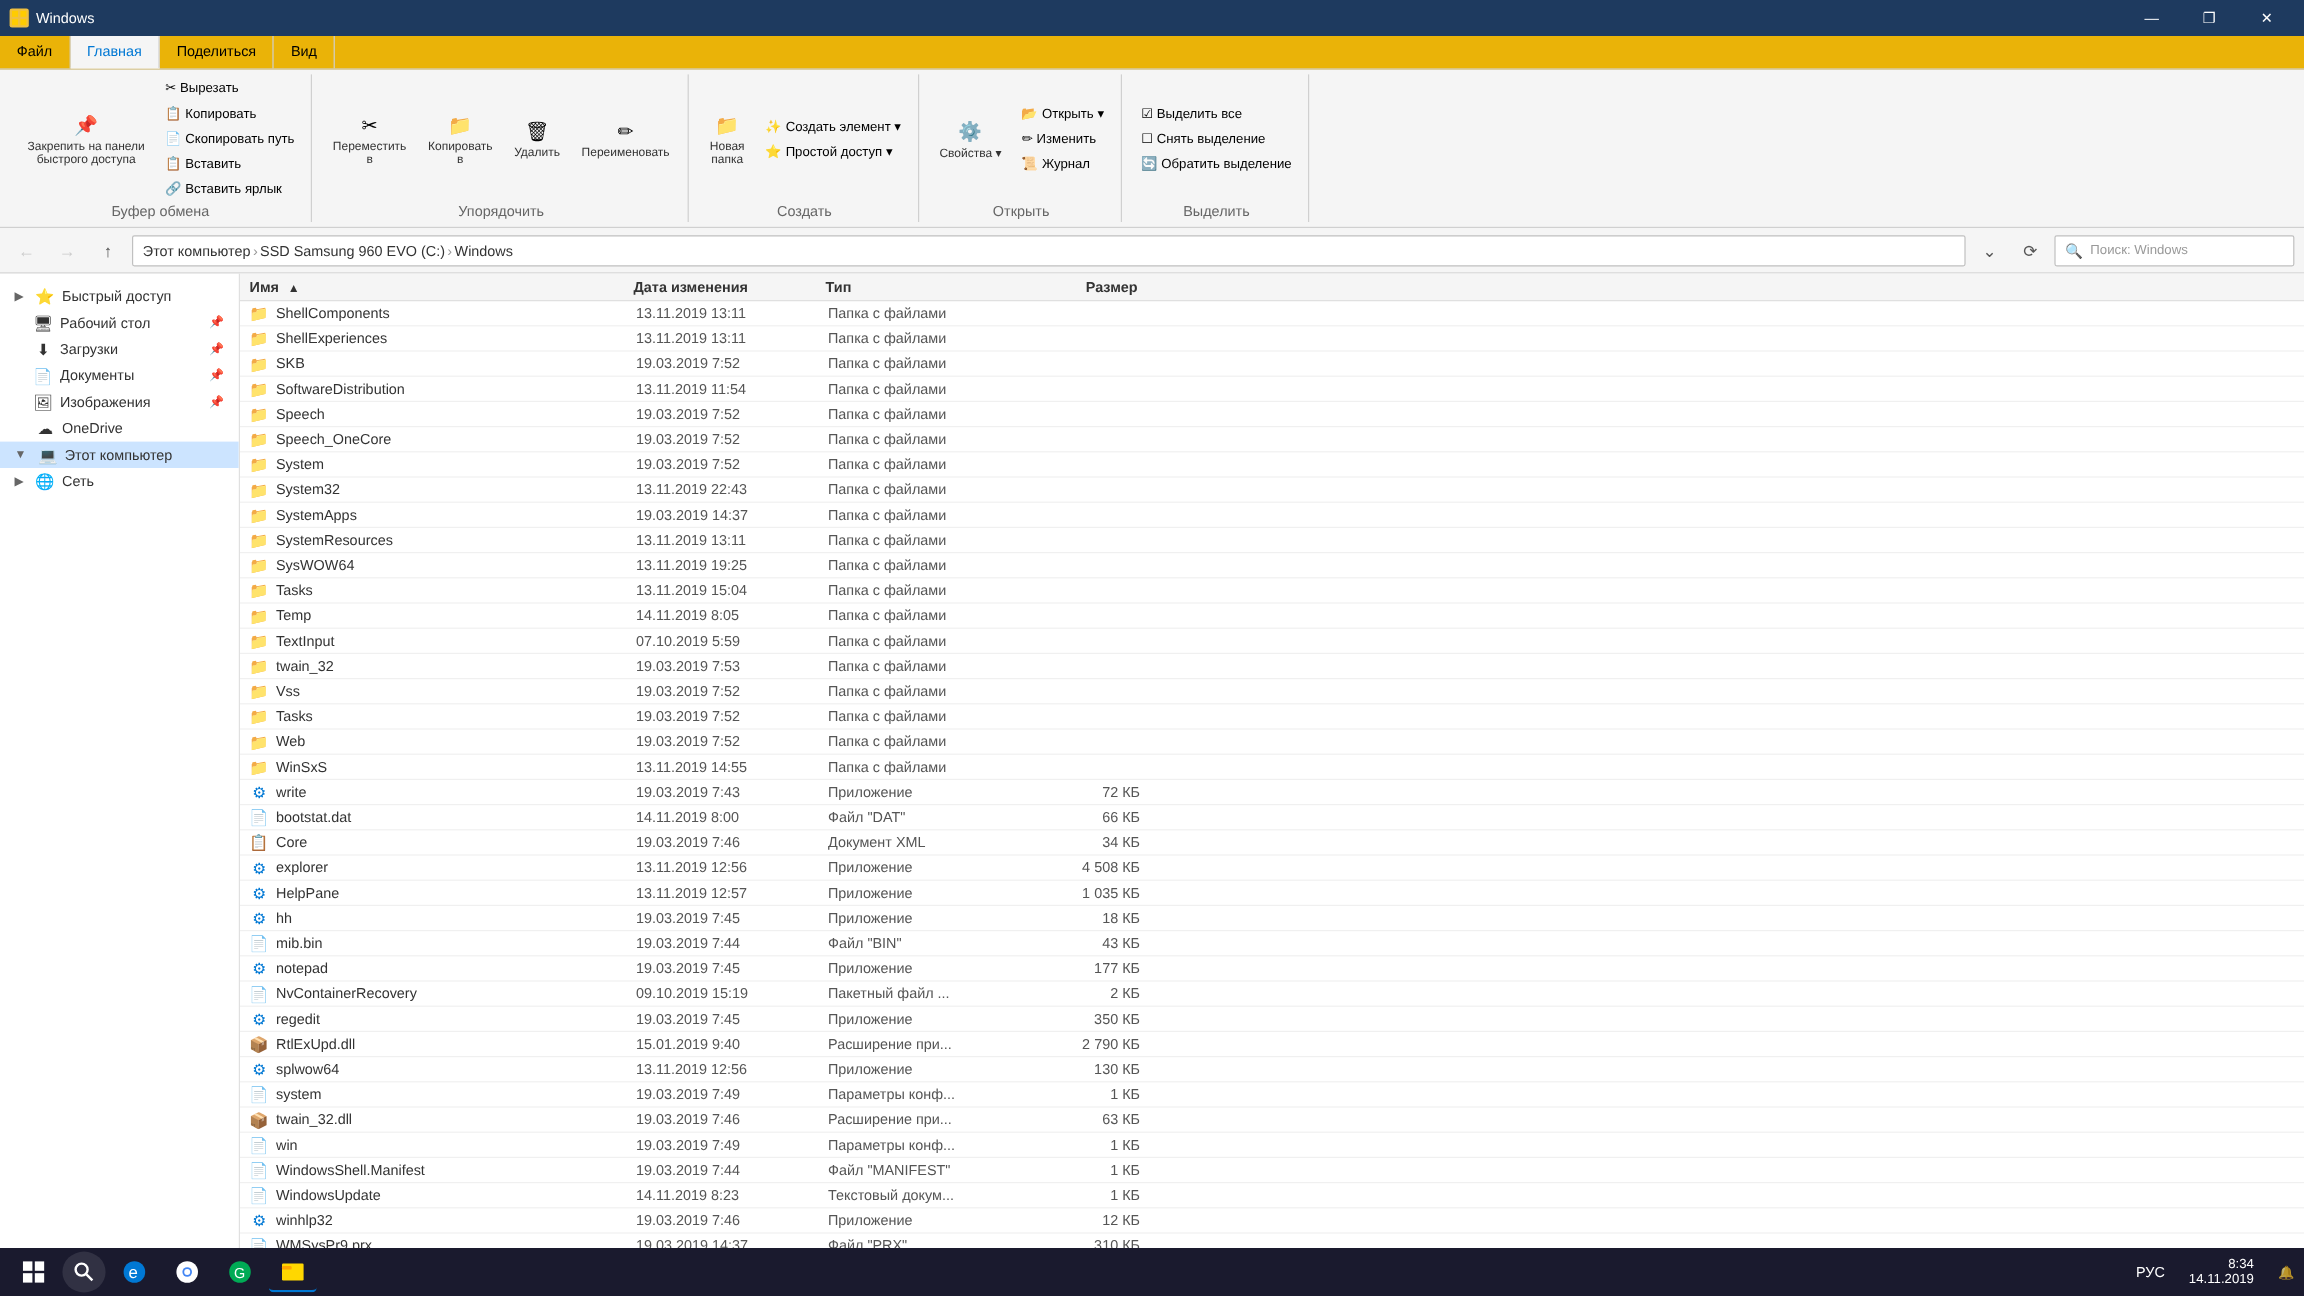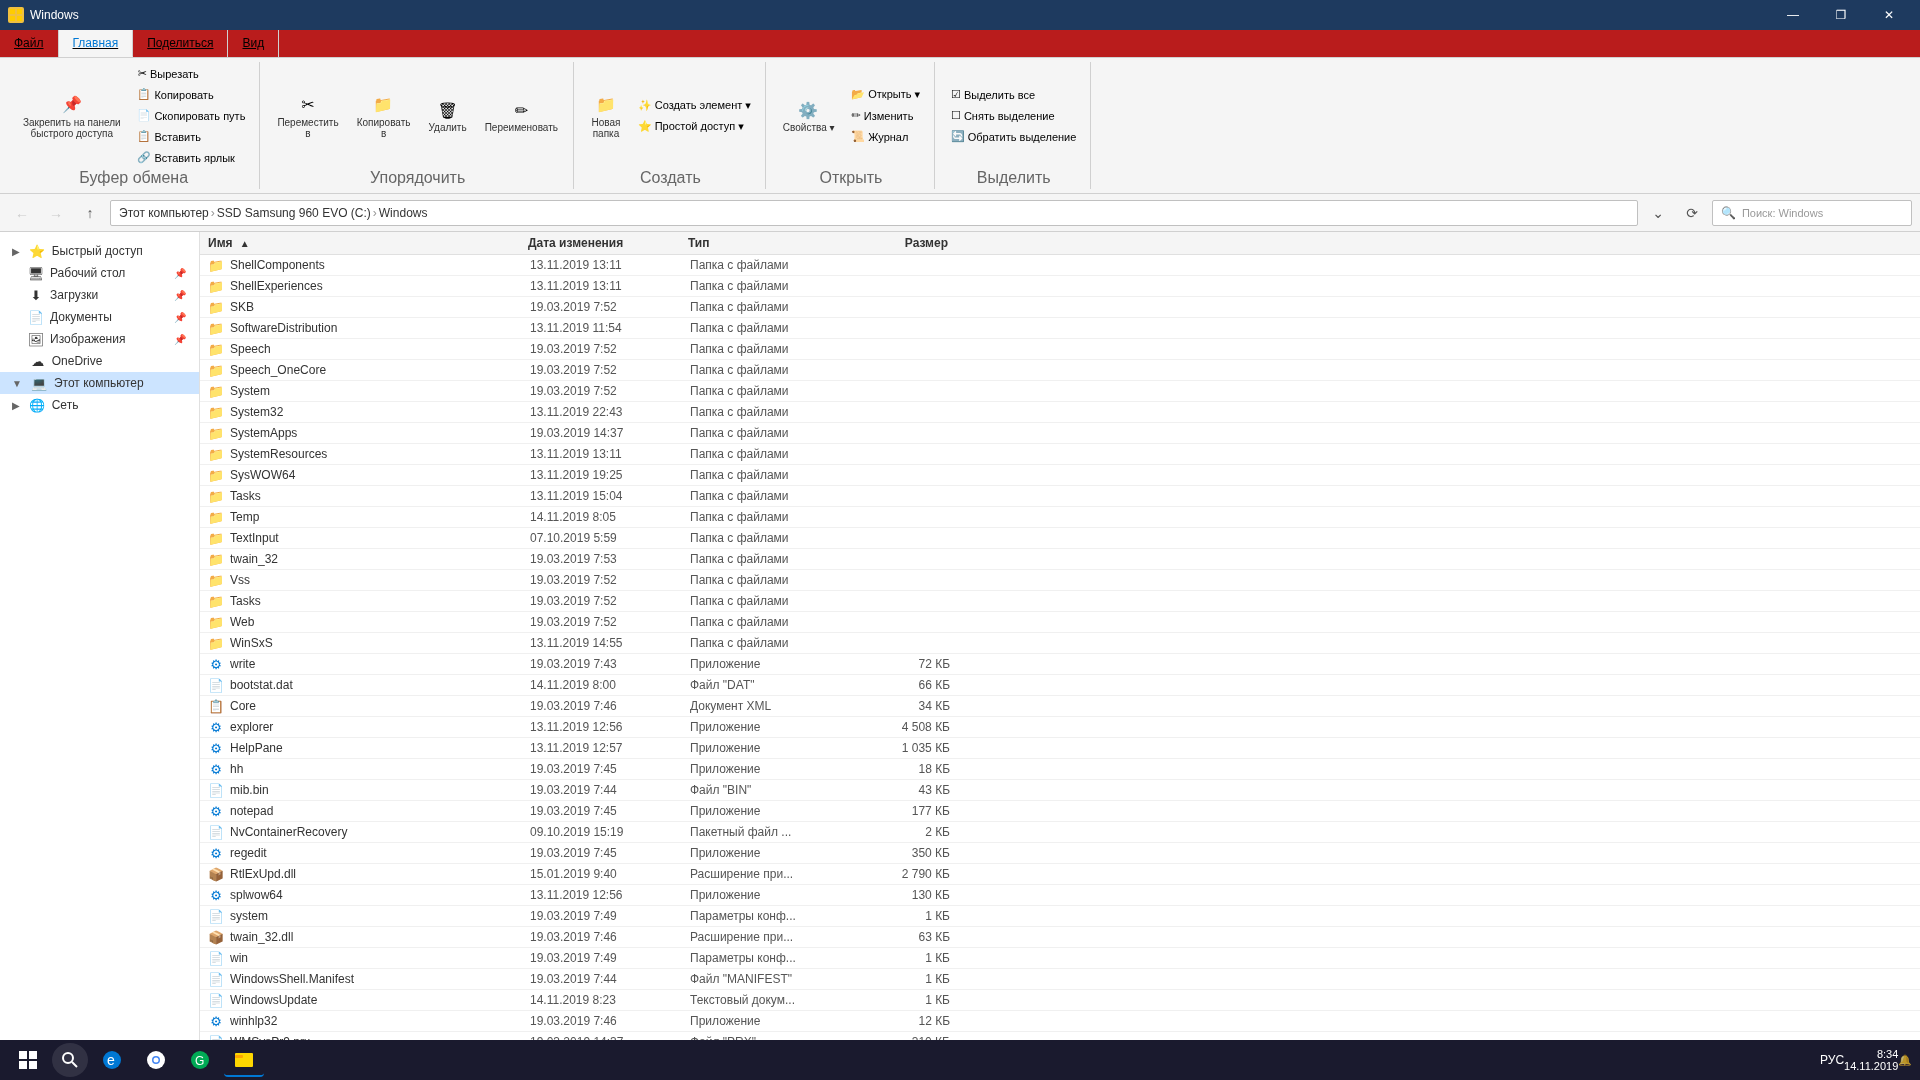--- a/index.html
+++ b/index.html
@@ -16,27 +16,27 @@
       color: white;
     }
     .title-bar-left { display: flex; align-items: center; gap: 6px; }
     .title-bar-icon { width: 16px; height: 16px; background: #f0c040; border-radius: 2px; display: flex; align-items: center; justify-content: center; font-size: 10px; }
     .title-bar-title { font-size: 12px; color: white; }
     .title-bar-controls { display: flex; gap: 2px; }
     .title-btn { width: 46px; height: 30px; display: flex; align-items: center; justify-content: center; cursor: pointer; font-size: 12px; color: white; }
 
     
     .ribbon { background: #f5f5f5; border-bottom: 1px solid #d0d0d0; }
-    .ribbon-tabs { display: flex; background: #b91c1c; border-bottom: 1px solid #d0d0d0; text-decoration: underline; }
+    .ribbon-tabs { display: flex; background: #eab308; border-bottom: 1px solid #d0d0d0; }
     .ribbon-tab { padding: 6px 14px; font-size: 12px; cursor: pointer; border-right: 1px solid #d0d0d0; }
     .ribbon-tab.active { background: #f5f5f5; border-bottom: 1px solid #f5f5f5; color: #0078d4; }
     .ribbon-content { display: flex; align-items: stretch; padding: 4px 8px; gap: 2px; }
     .ribbon-group { display: flex; flex-direction: column; align-items: center; border-right: 1px solid #d0d0d0; padding: 2px 8px; min-width: 80px; }
     .ribbon-group-items { display: flex; gap: 4px; flex: 1; align-items: center; }
-    .ribbon-group-label { font-size: 16px; color: #666; margin-top: 2px; }
+    .ribbon-group-label { font-size: 12px; color: #666; margin-top: 2px; }
     .ribbon-btn { display: flex; flex-direction: column; align-items: center; padding: 3px 6px; cursor: pointer; border: 1px solid transparent; border-radius: 2px; min-width: 44px; }
     .ribbon-btn-icon { width: 24px; height: 24px; display: flex; align-items: center; justify-content: center; font-size: 16px; }
     .ribbon-btn-label { font-size: 10px; text-align: center; color: #333; }
     .ribbon-btn-small { display: flex; align-items: center; gap: 3px; padding: 2px 5px; cursor: pointer; border: 1px solid transparent; border-radius: 2px; font-size: 11px; }
 
     
     .address-bar { background: #f5f5f5; border-bottom: 1px solid #d0d0d0; display: flex; align-items: center; padding: 4px 8px; gap: 6px; height: 38px; }
     .nav-btn { width: 28px; height: 28px; display: flex; align-items: center; justify-content: center; cursor: pointer; border: 1px solid transparent; border-radius: 2px; font-size: 14px; color: #555; }
     .nav-btn.disabled { color: #ccc; cursor: default; }
     .address-input { flex: 1; height: 26px; border: 1px solid #c0c0c0; border-radius: 2px; padding: 0 8px; font-size: 12px; background: white; display: flex; align-items: center; }
@@ -70,21 +70,21 @@
     .file-icon { width: 16px; height: 16px; margin-right: 6px; display: flex; align-items: center; justify-content: center; font-size: 13px; flex-shrink: 0; }
     .file-name { flex: 0 0 300px; font-size: 12px; color: #333; white-space: nowrap; overflow: hidden; text-overflow: ellipsis; }
     .file-date { flex: 0 0 160px; font-size: 12px; color: #555; }
     .file-type { flex: 0 0 160px; font-size: 12px; color: #555; }
     .file-size { flex: 0 0 100px; font-size: 12px; color: #555; text-align: right; }
 
     
     .taskbar { height: 40px; background: #1a1a2e; display: flex; align-items: center; padding: 0 8px; gap: 4px; position: fixed; bottom: 0; width: 1920px; z-index: 100; }
     .taskbar-start { width: 40px; height: 34px; display: flex; align-items: center; justify-content: center; cursor: pointer; color: white; font-size: 18px; }
     .taskbar-app { width: 40px; height: 34px; display: flex; align-items: center; justify-content: center; cursor: pointer; border-radius: 4px; }
-    .taskbar-right { margin-left: auto; display: flex; align-items: center; gap: 0; color: white; font-size: 12px; }
+    .taskbar-right { margin-left: auto; display: flex; align-items: center; gap: 20px; color: white; font-size: 12px; }
     .taskbar-time { display: flex; flex-direction: column; align-items: flex-end; font-size: 11px; color: white; }
 
     
     .icon-folder { color: #ffc107; }
 
     .col-header-sort { margin-left: 4px; font-size: 10px; }
   </style>
 </head>
 <body>
 

